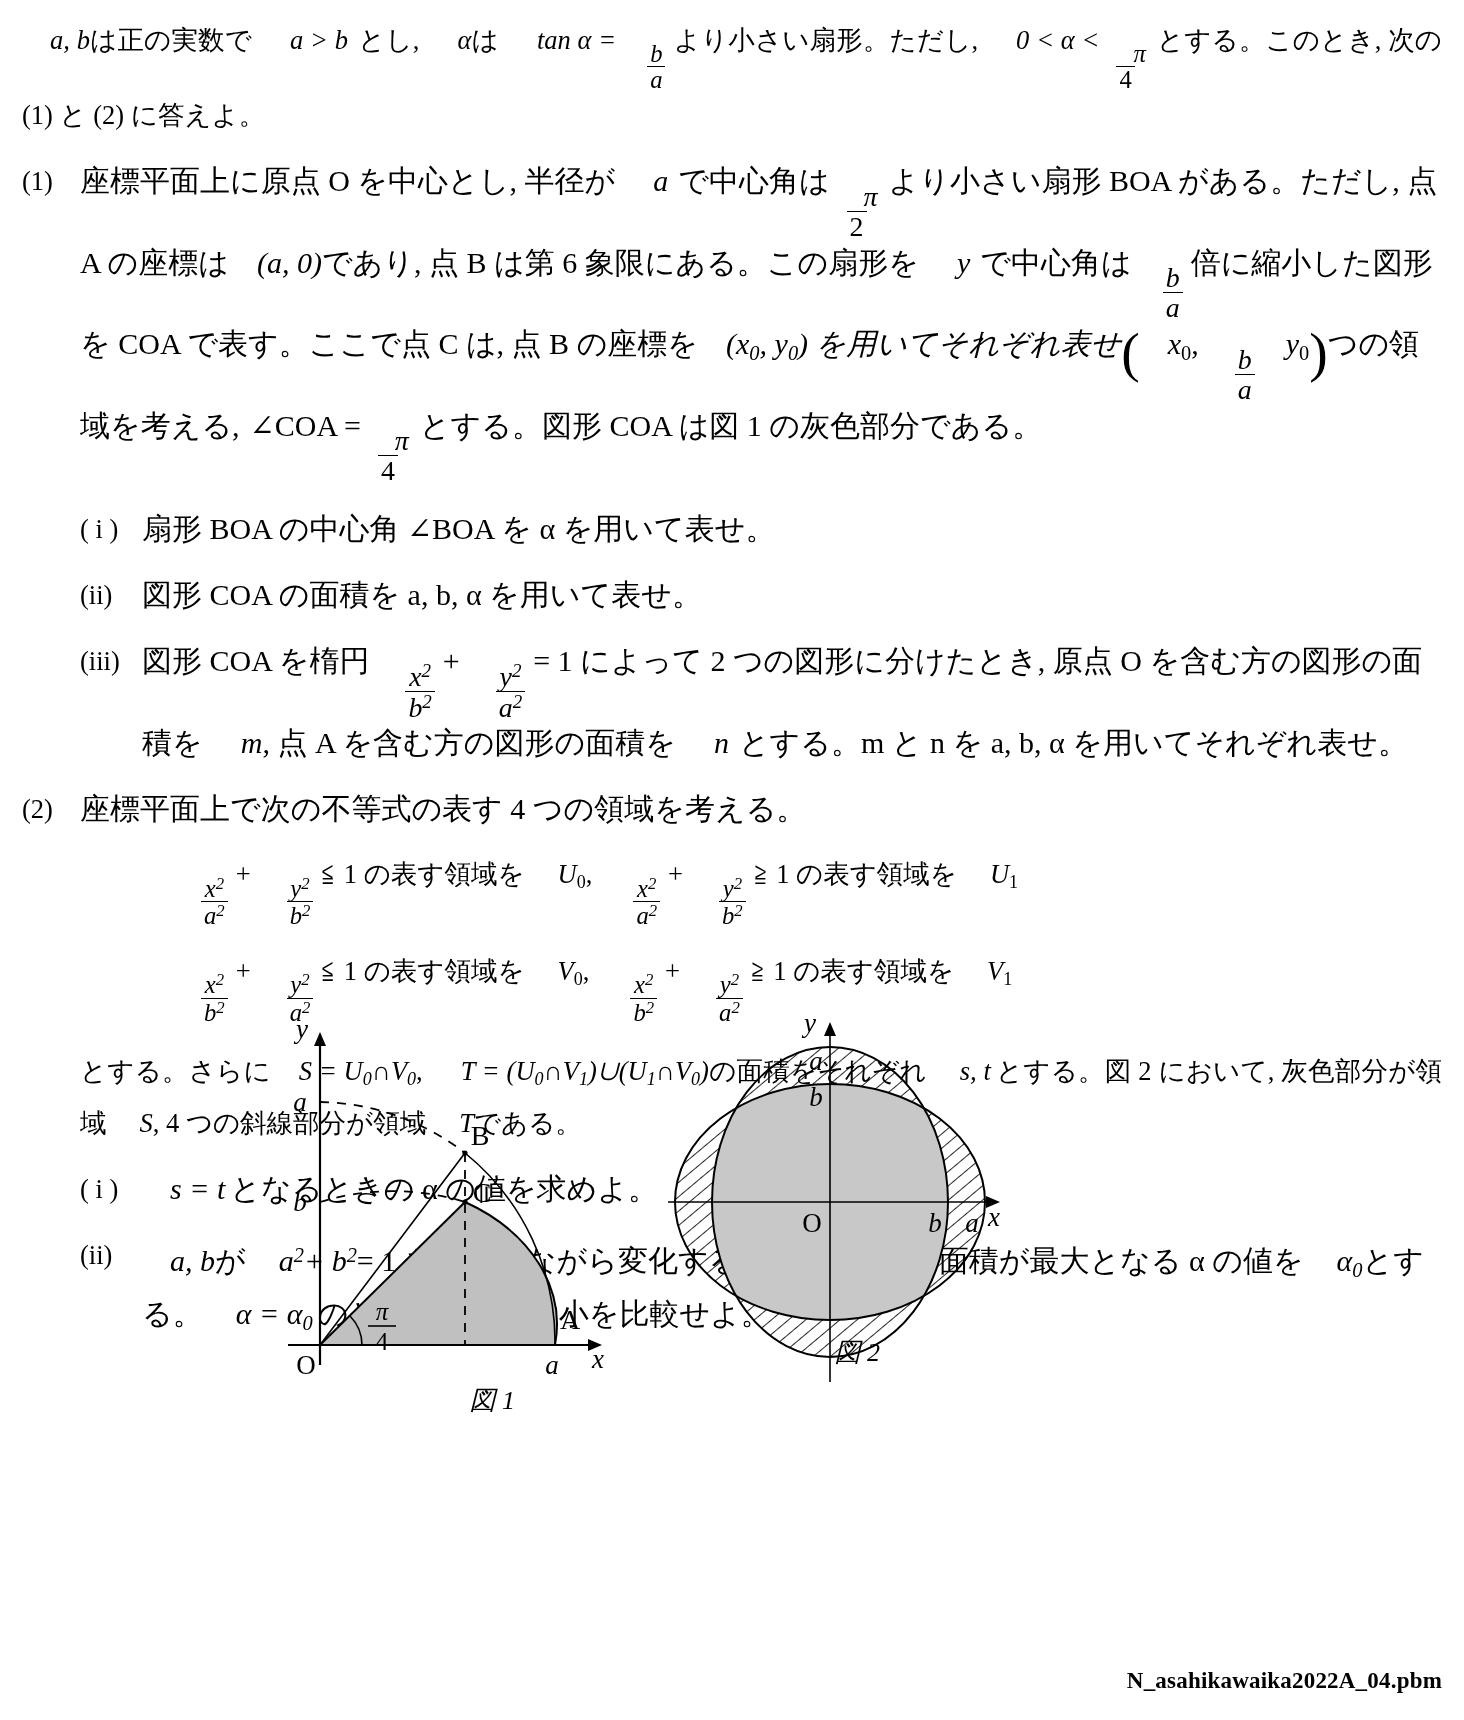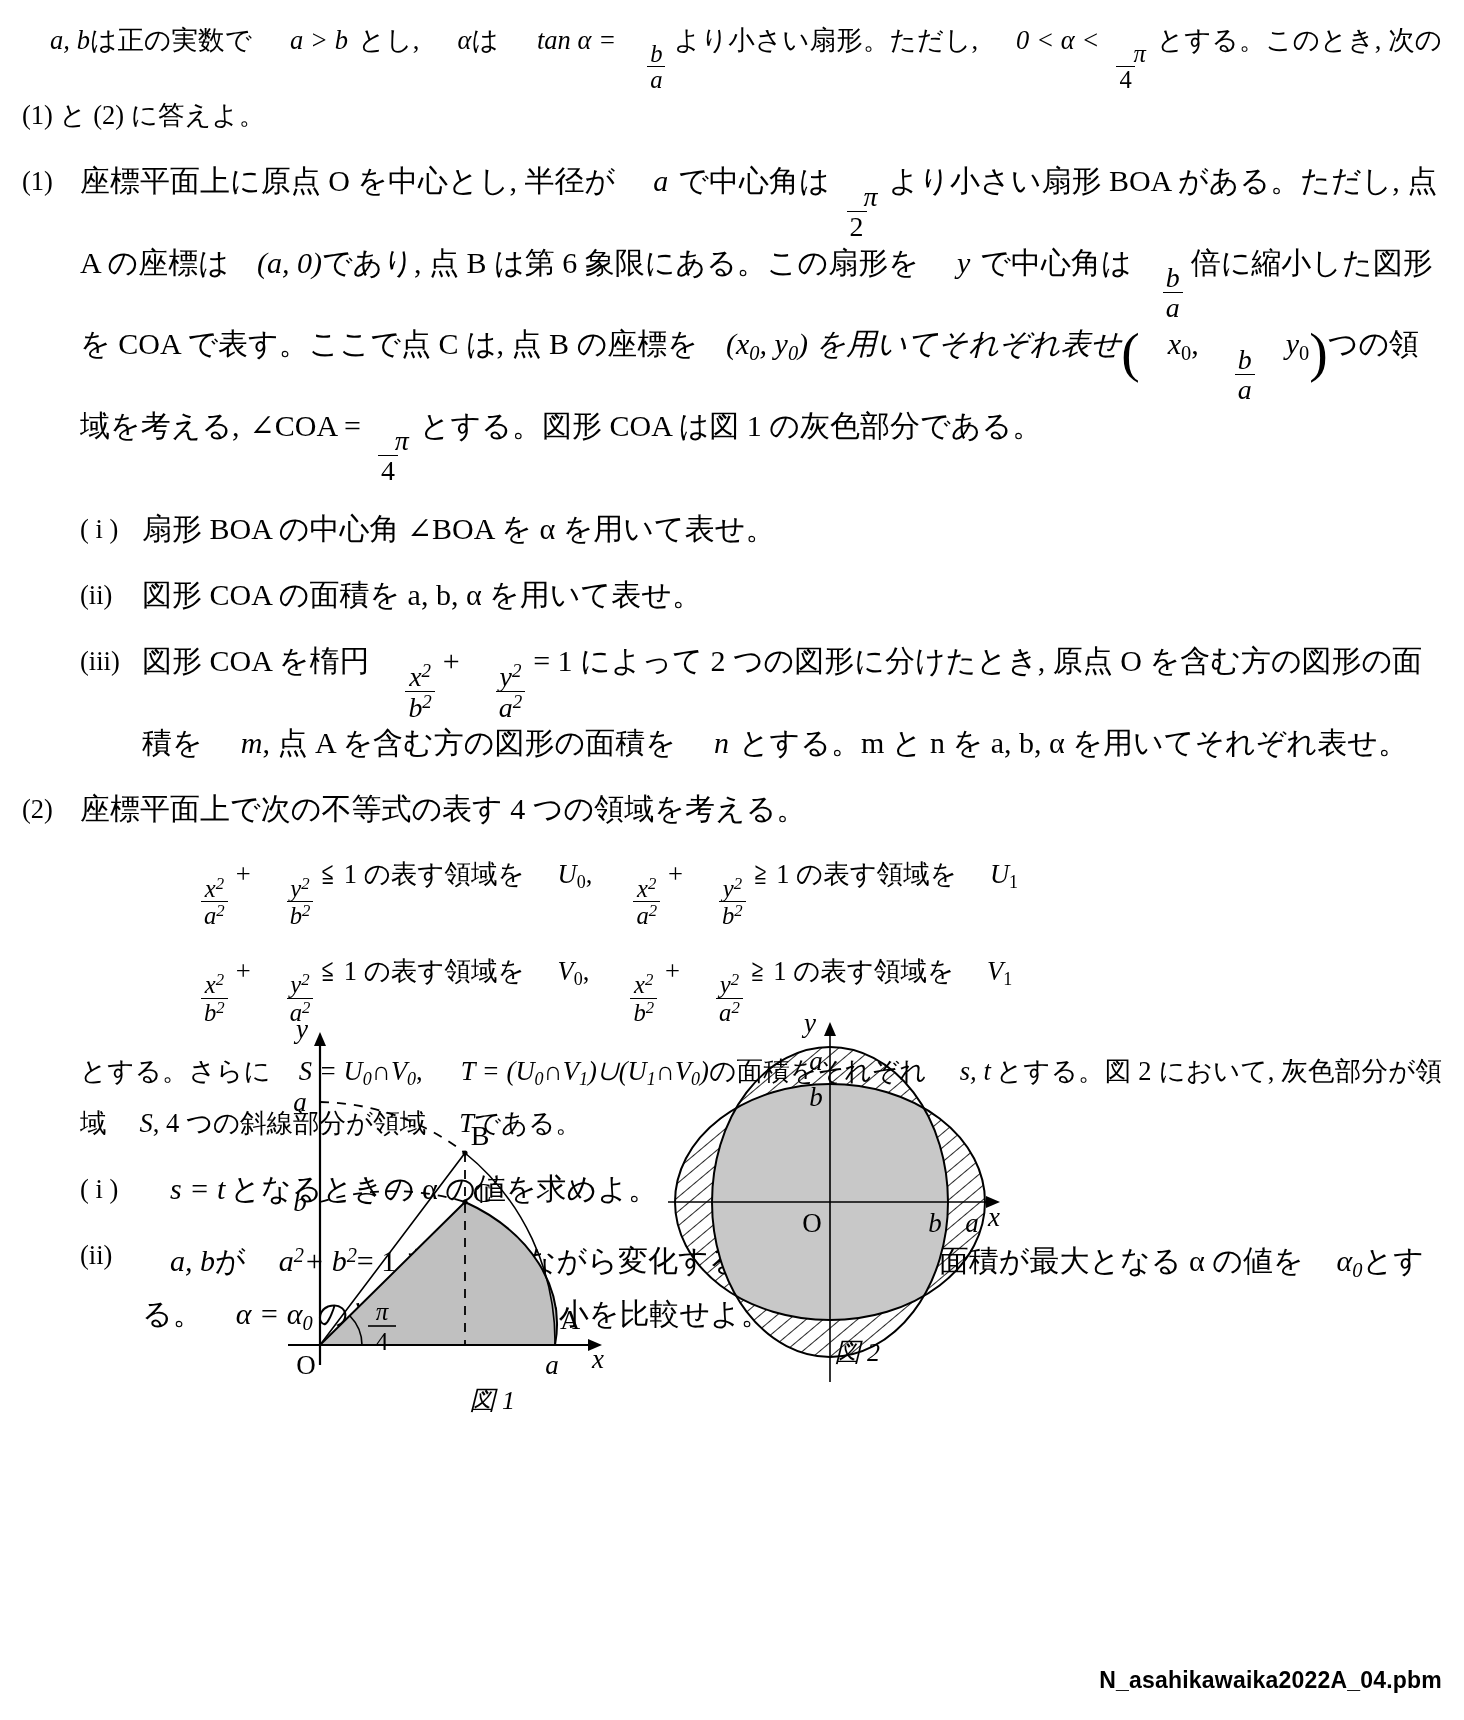--- a/index.html
+++ b/index.html
@@ -118,21 +118,21 @@
   }
   #fig1-caption { left: 395px; top: 1383px; }
   #fig2-caption { left: 760px; top: 1335px; }
 
   .footer {
     position: absolute;
     right: 22px;
     bottom: 26px;
     font-size: 23px;
     font-weight: bold;
-    font-family: Liberation Sans, sans-serif;
+    font-family: Liberation Serif, serif;
     letter-spacing: 0.2px;
   }
 </style>
 </head>
 <body>
 
 <div class="page">
 
   <div class="content">
 

